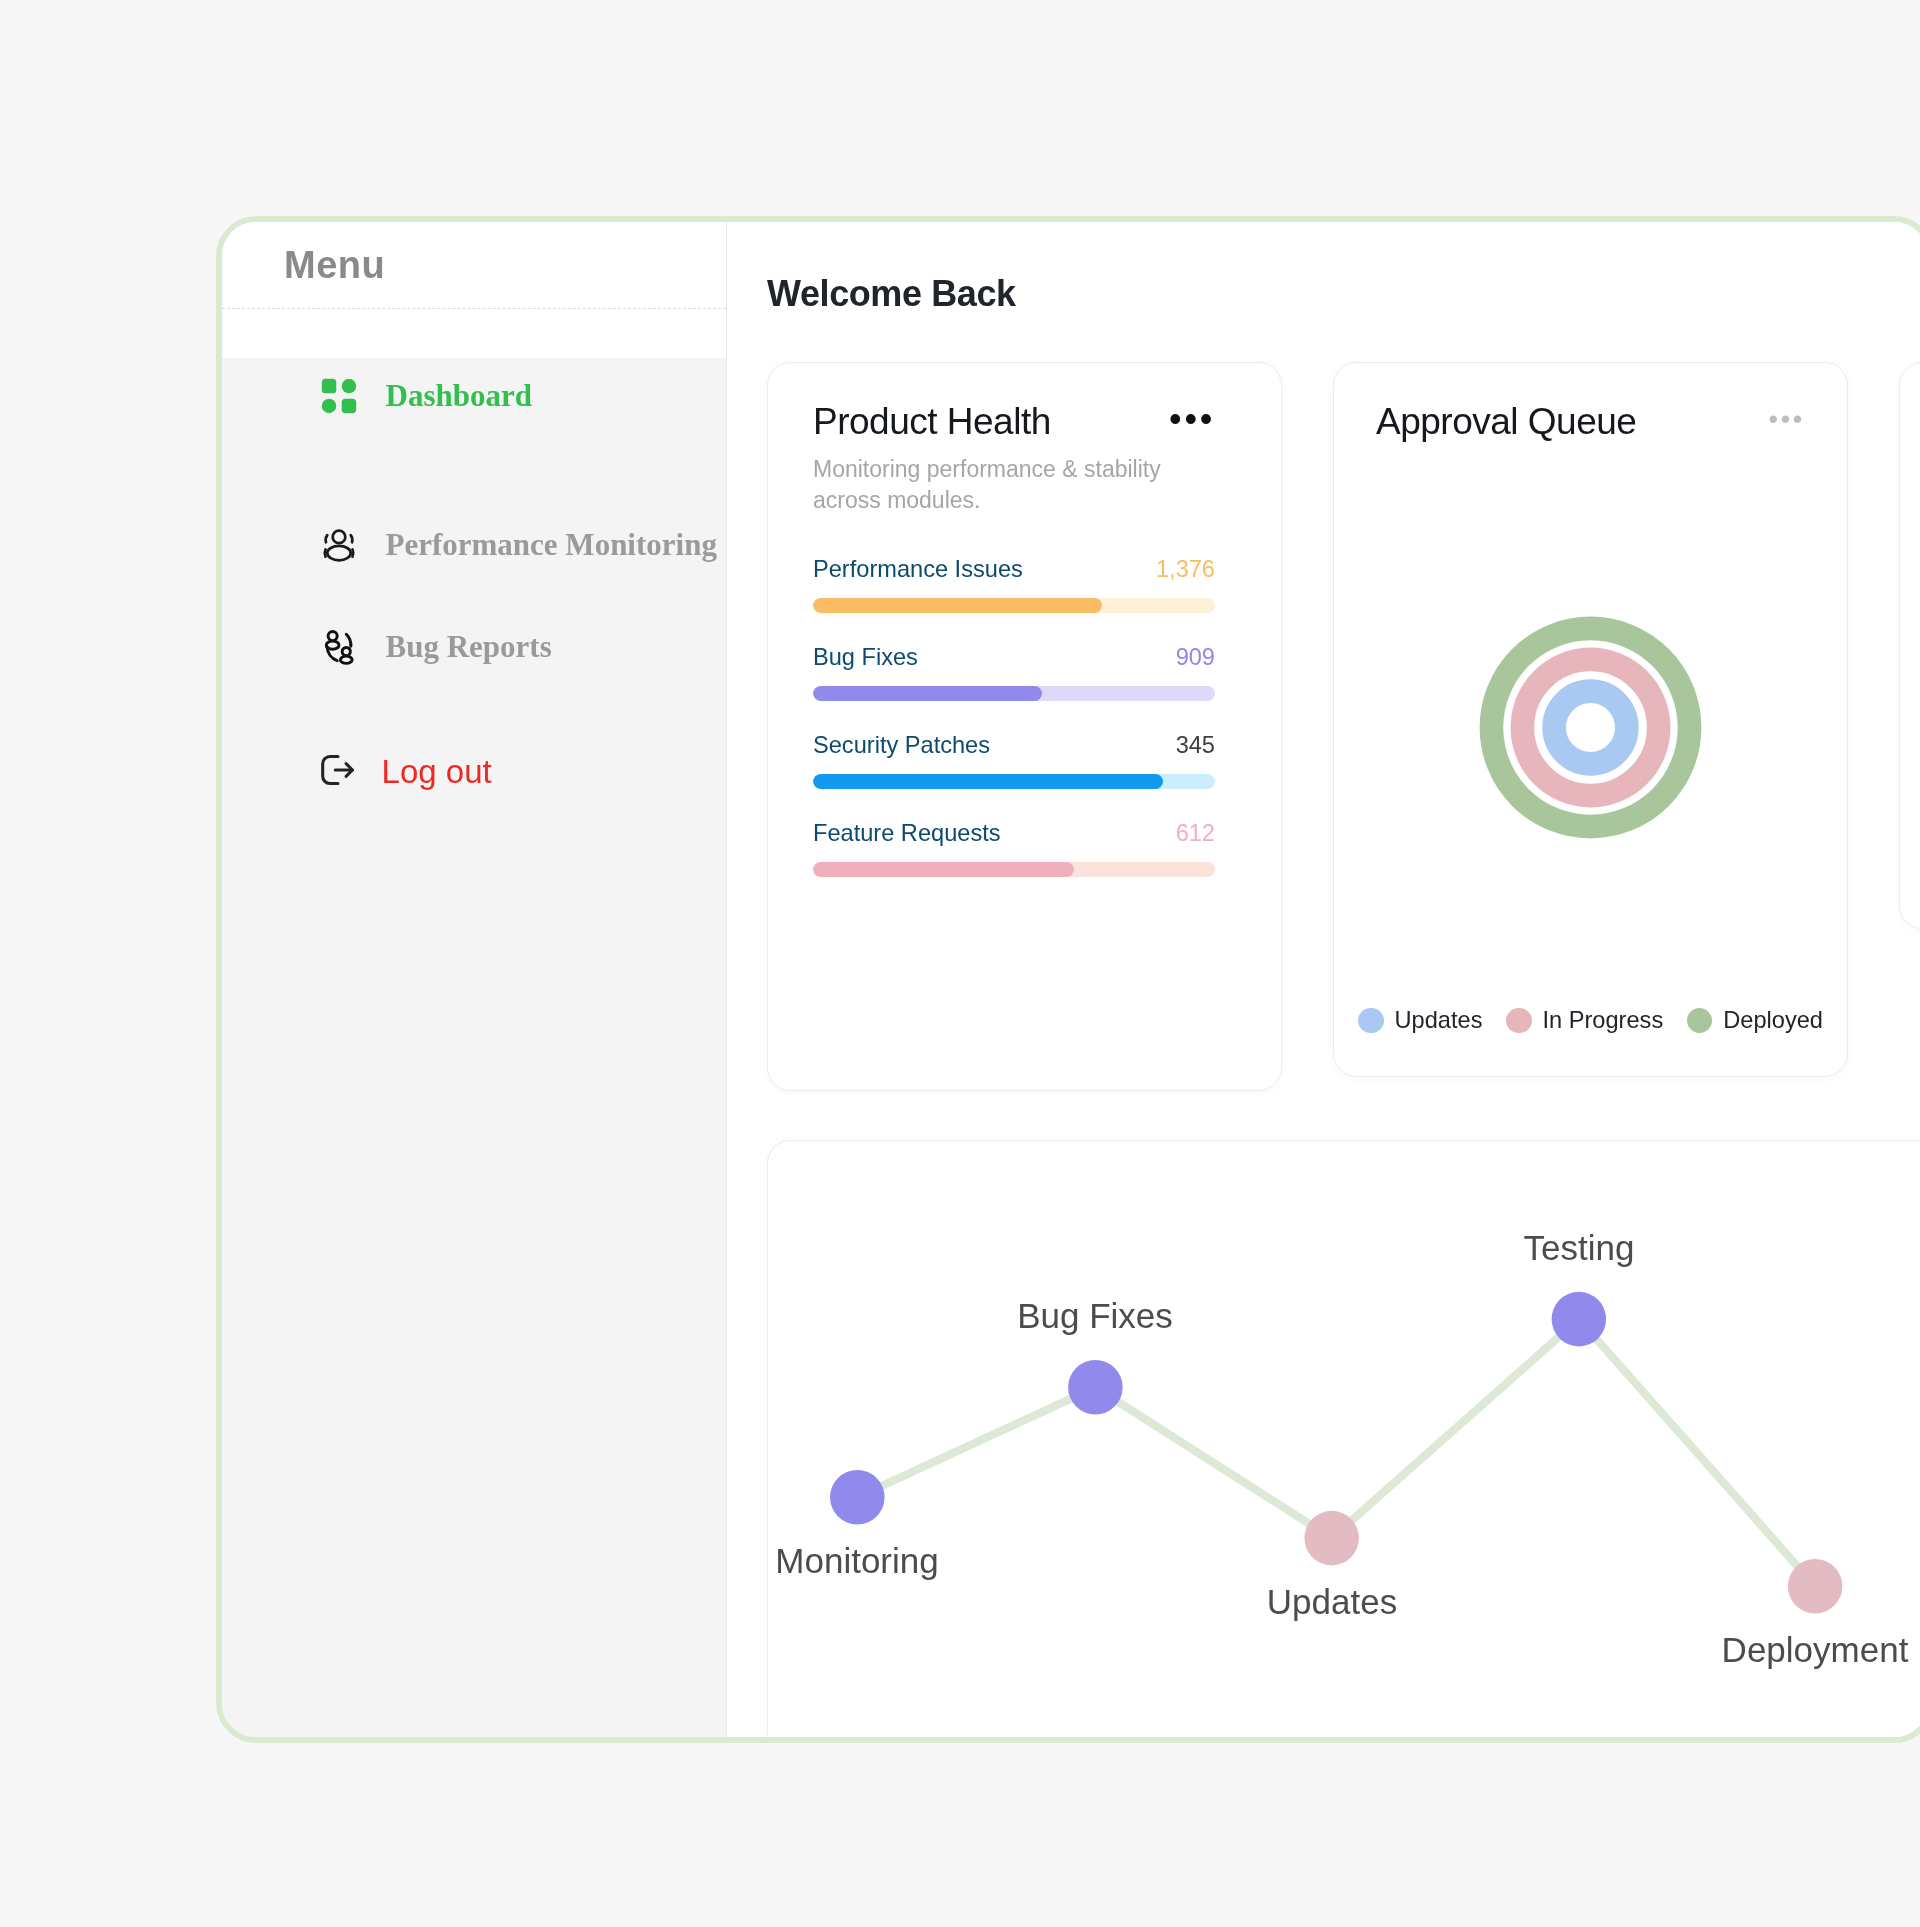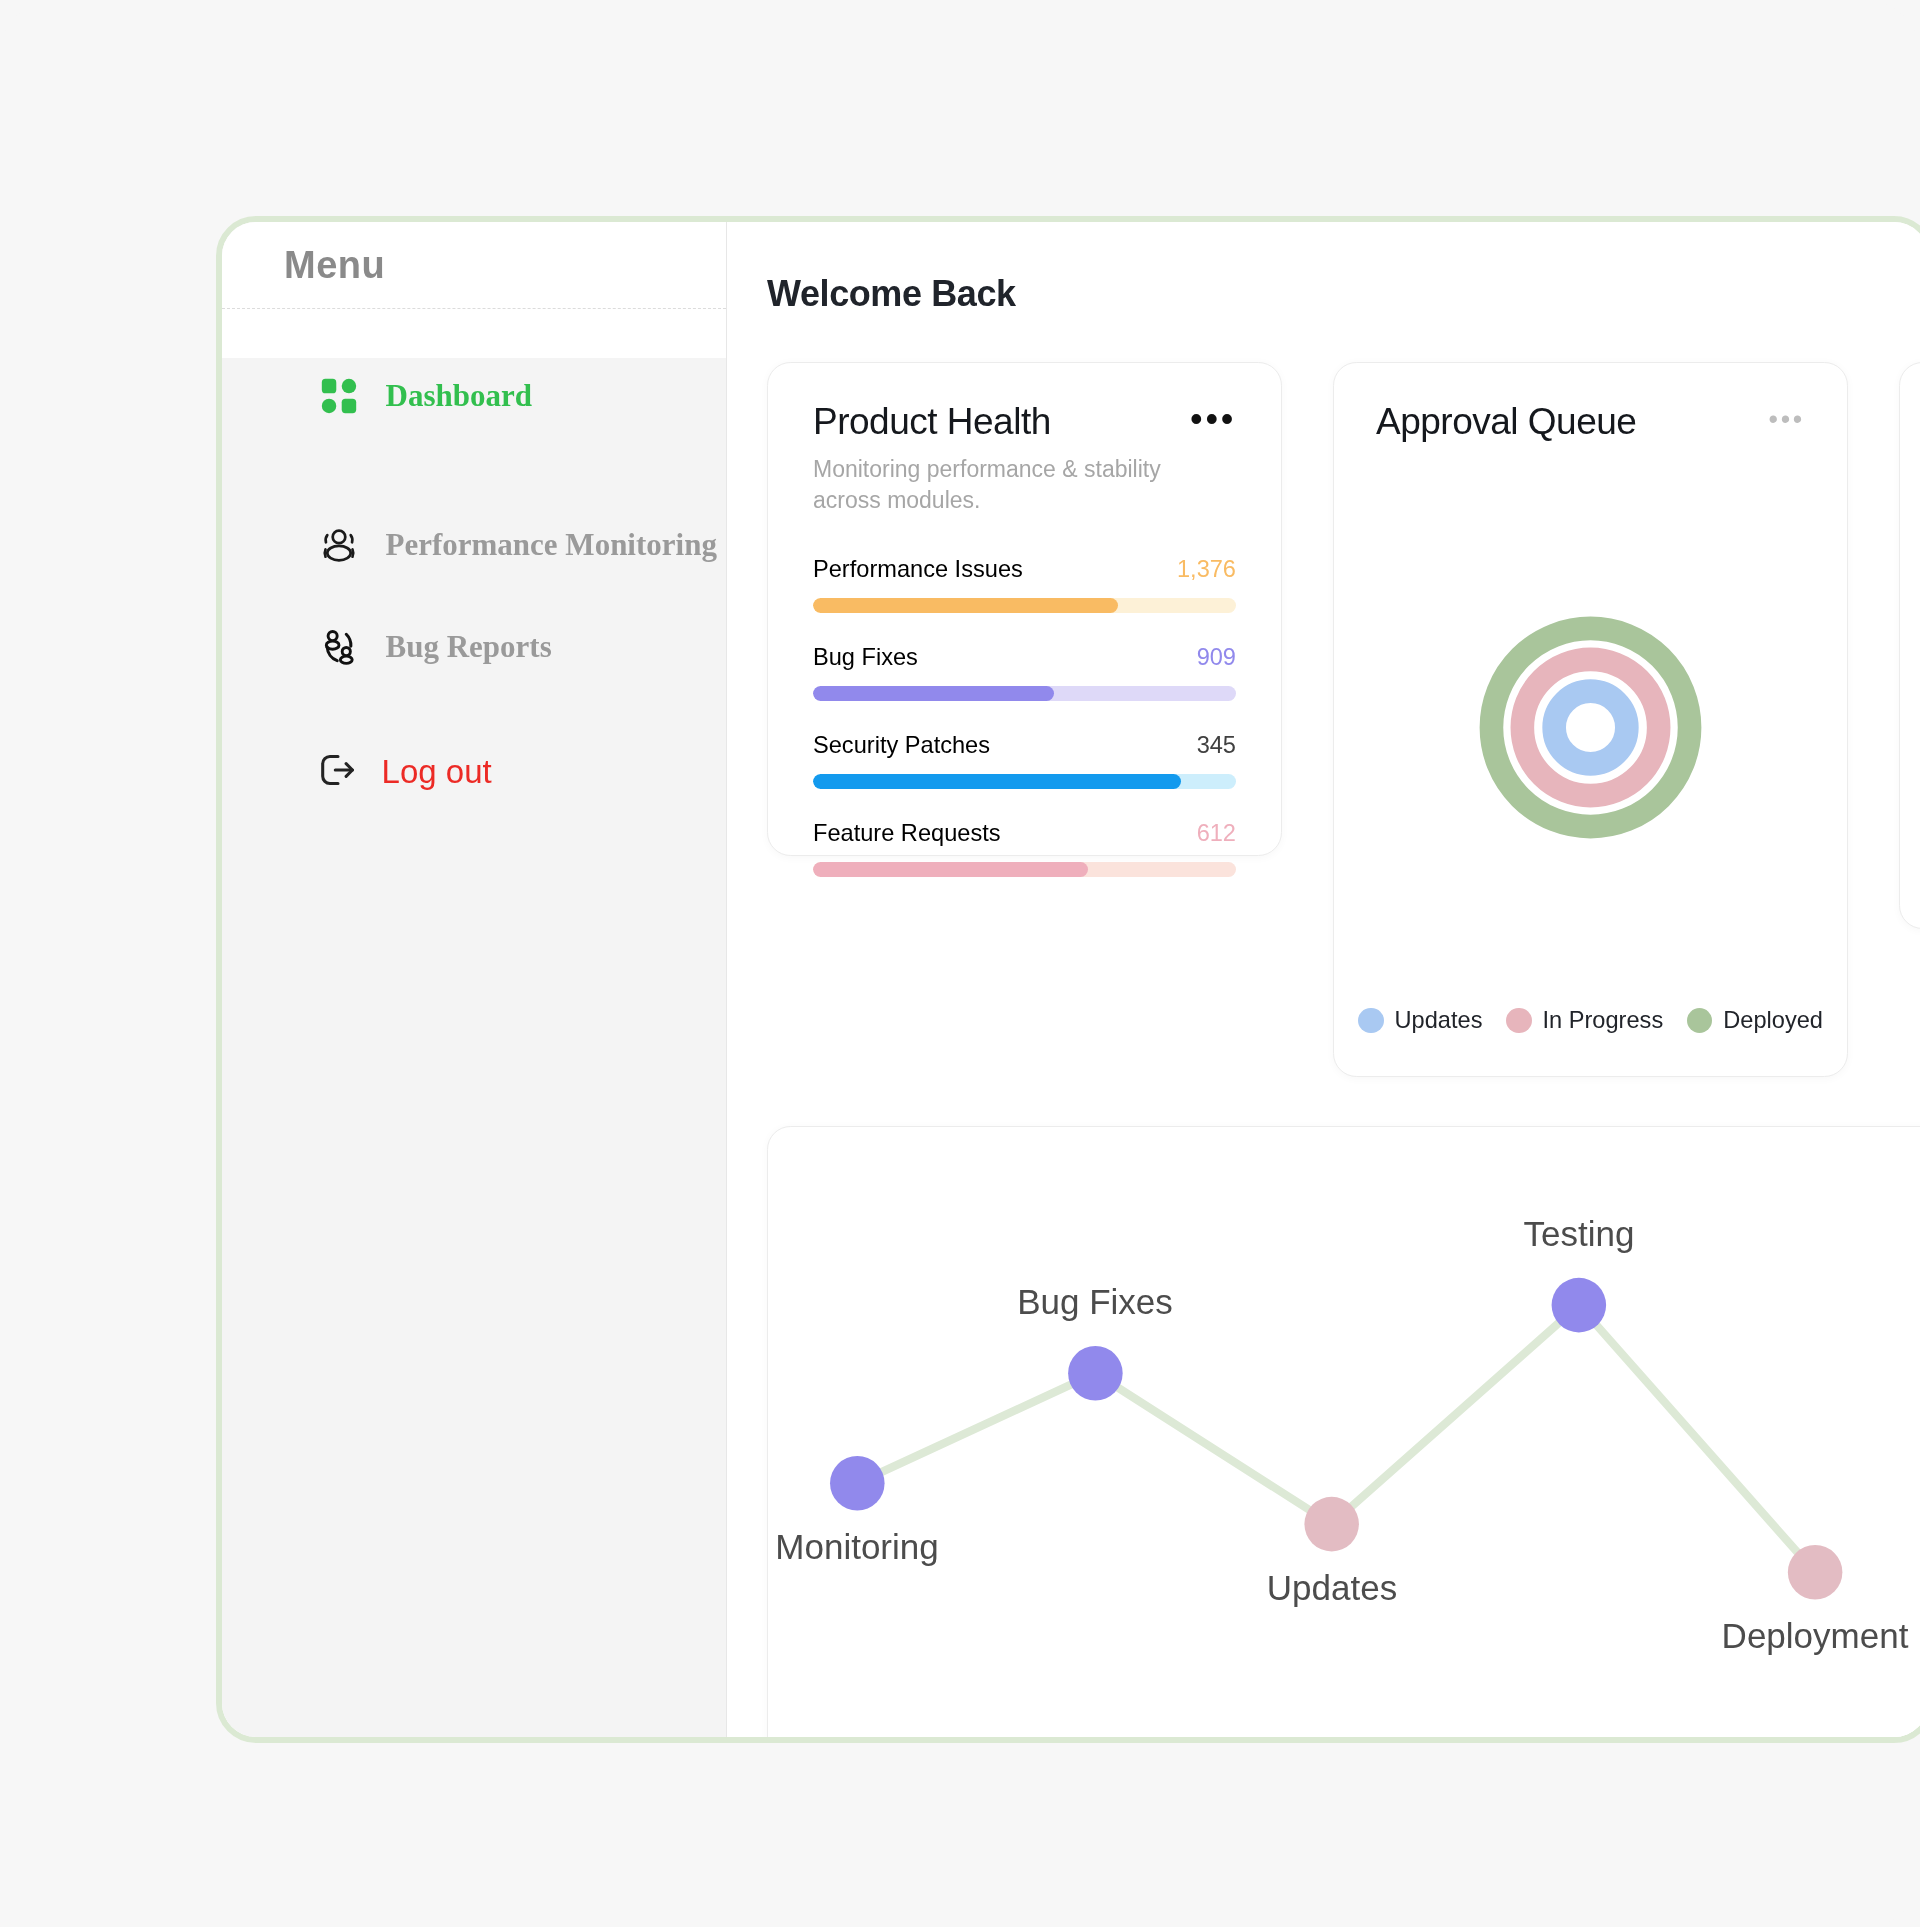--- a/index.html
+++ b/index.html
@@ -129,22 +129,22 @@
     background: #ffffff;
     border: 1.8px solid #ececec;
     border-radius: 23.6px;
     box-shadow: 0 1.8px 9px rgba(0,0,0,0.03);
   }
 
   
   .card-health {
     width: 515px;
     min-width: 515px;
-    padding: 38px 45px 36px 45px;
-    height: 494px;
+    padding: 38px 66px 36px 45px;
+    height: 729px;
   }
   .card-head {
     display: flex;
     align-items: flex-start;
     justify-content: space-between;
   }
   .card-title {
     font-size: 37px;
     font-weight: 400;
     color: #15181d;
@@ -167,21 +167,21 @@
     max-width: 382px;
   }
   .metrics { margin-top: 40px; }
   .metric { margin-bottom: 31px; }
   .metric:last-child { margin-bottom: 0; }
   .metric-row {
     display: flex;
     justify-content: space-between;
     align-items: baseline;
   }
-  .metric-label { font-size: 23.6px; color: #000000; }
+  .metric-label { font-size: 23.6px; color: #0c4a6e; }
   .metric-value { font-size: 23.6px; }
   .track {
     margin-top: 14.5px;
     height: 15.5px;
     border-radius: 9px;
     width: 100%;
     overflow: hidden;
   }
   .fill { height: 100%; border-radius: 9px; }
 

